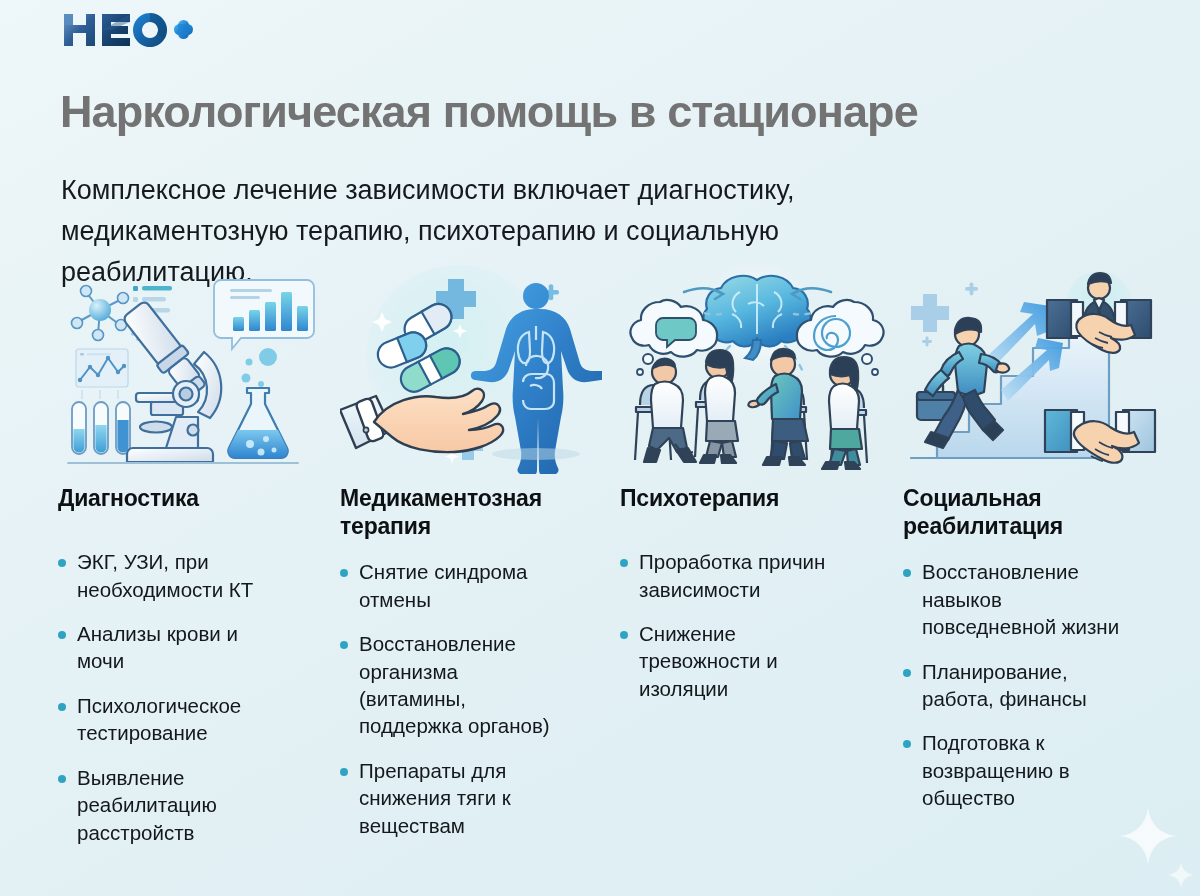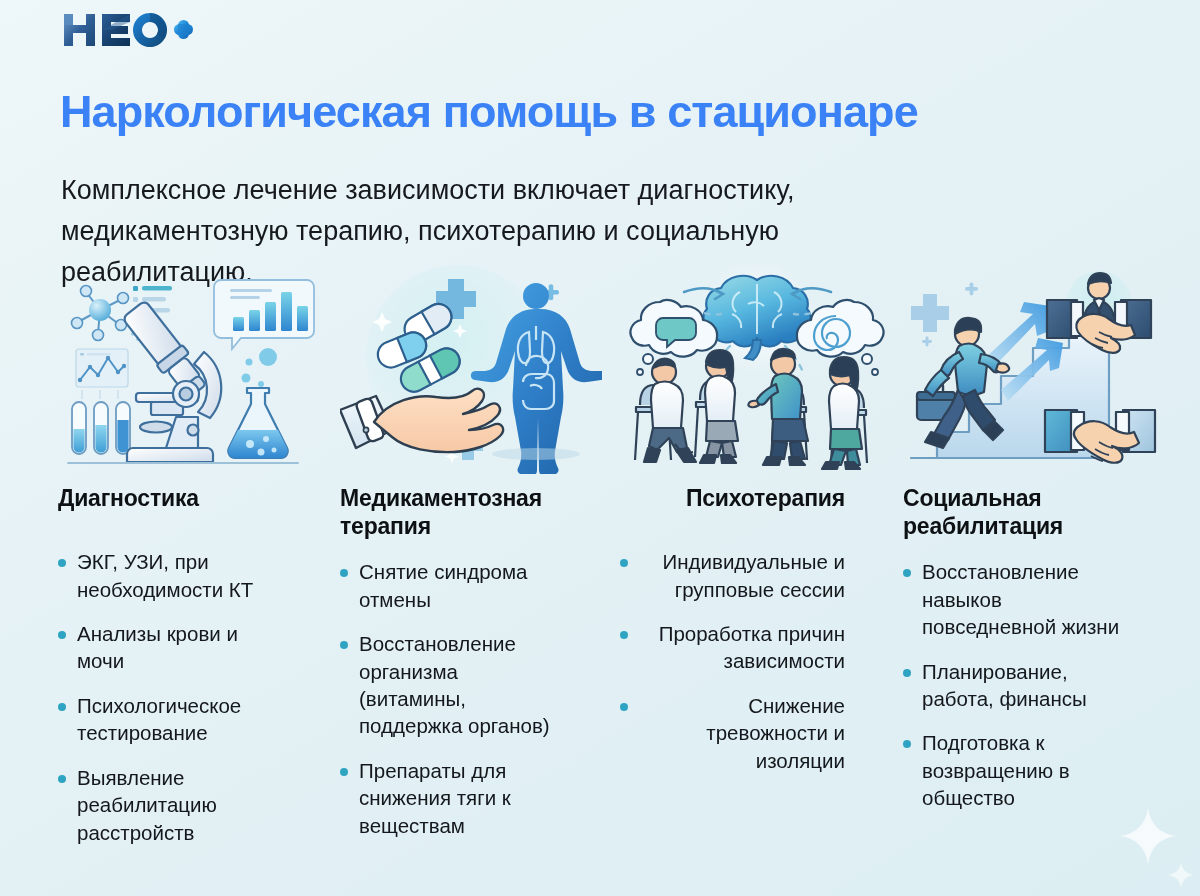--- a/index.html
+++ b/index.html
@@ -11,32 +11,32 @@
   }
   .sparkle{position:absolute;pointer-events:none;}
   .sparkle svg{display:block;}
 
   .logo{position:absolute;left:62px;top:10px;height:40px;display:flex;align-items:center;}
   .logo svg{display:block;}
 
   .title{
     position:absolute;left:60px;top:58px;width:1100px;
     font-size:45px;font-weight:700;letter-spacing:-0.9px;
-    color:#3b82f6;line-height:1.08;
+    color:#737373;line-height:1.08;
   }
   .subtitle{
     position:absolute;left:61px;top:143px;width:900px;
     font-size:27px;line-height:1.52;color:#16191d;font-weight:400;
   }
 
   .cols{position:absolute;left:0;top:262px;width:1200px;display:flex;}
   .col{width:285px;box-sizing:border-box;}
   .col.c1{padding-left:58px;padding-right:12px;}
   .col.c2{padding-left:55px;padding-right:10px;}
-  .col.c3{padding-left:50px;padding-right:10px;text-align:right;}
+  .col.c3{padding-left:50px;padding-right:10px;}
   .col.c4{padding-left:48px;padding-right:12px;}
 
   .illus{width:auto;height:212px;margin-bottom:10px;position:relative;}
   .illus svg{display:block;}
 
   .col-title{
     font-size:23px;font-weight:700;color:#0e1114;line-height:1.22;
     letter-spacing:-0.2px;margin:0 0 18px 0;
   }
   .c1 .col-title{margin-bottom:36px;}
@@ -466,21 +466,20 @@
           <path d="M211 167 h28 l3 20 h-32 Z" fill="#4fa89f"></path>
           <path d="M214 187 l-5 16 h12 l5 -14 Z" fill="#3f8d9c"></path>
           <path d="M236 187 l4 16 h-12 l-1 -14 Z" fill="#3f8d9c"></path>
           <path d="M206 200 l-4 7 h15 l2 -7 Z" fill="#2f4257"></path>
           <path d="M234 200 l6 7 h-14 l-1 -7 Z" fill="#2f4257"></path>
         </g>
       </svg>
     </div>
     <h2 class="col-title">Психотерапия</h2>
     <ul class="bullets">
-      <li><span class="dot"></span><span>Индивидуальные и групповые сессии</span></li>
       <li><span class="dot"></span><span>Проработка причин зависимости</span></li>
       <li><span class="dot"></span><span>Снижение тревожности и изоляции</span></li>
     </ul>
   </div>
 
   <div class="col c4">
     <div class="illus">
       <svg width="270" height="212" viewBox="0 0 270 212">
         <defs>
           <linearGradient id="stairG" x1="0" y1="0" x2="0" y2="1">

